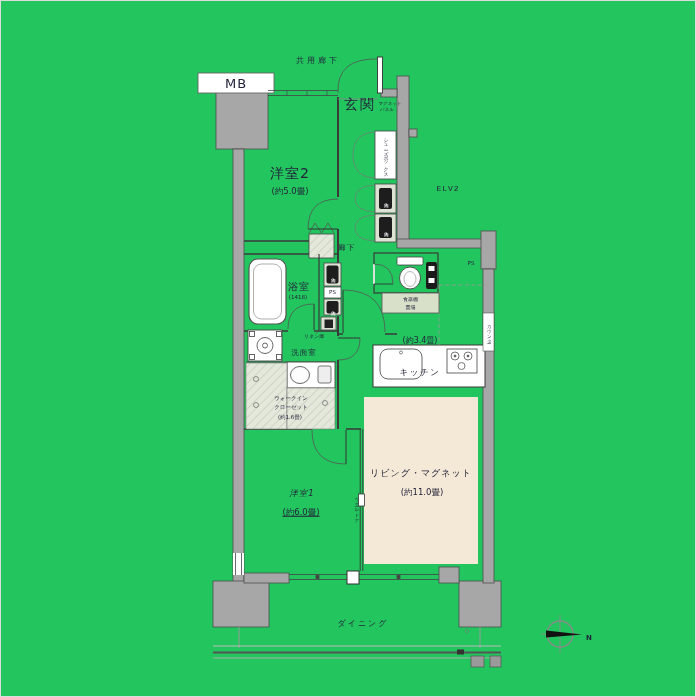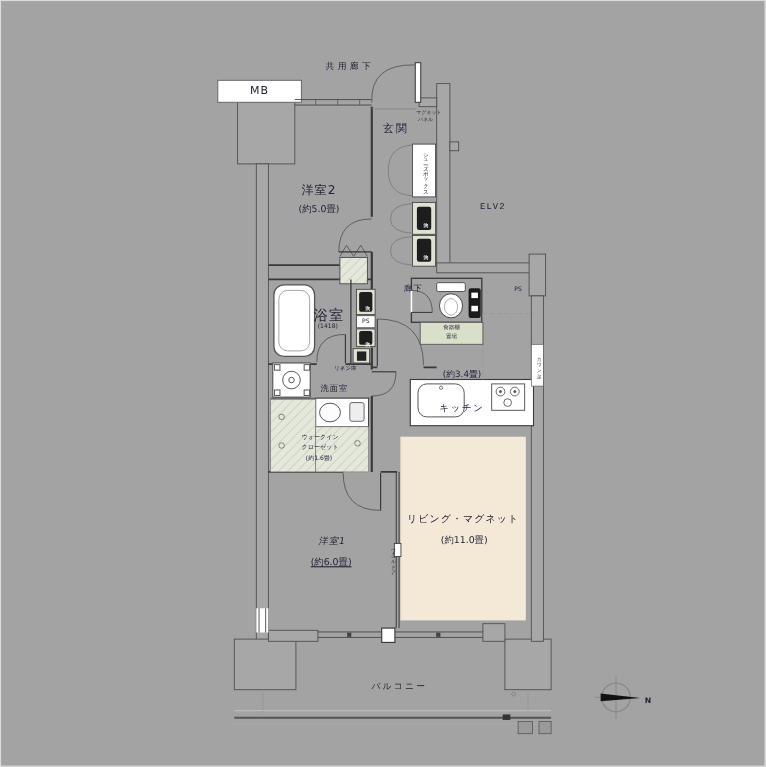--- a/index.html
+++ b/index.html
@@ -1,16 +1,16 @@
 <!DOCTYPE html>
 <html><head>
 <meta charset="utf-8">
 <style>
   html,body{margin:0;padding:0;background:#fff;}
-  .page{position:relative;width:696px;height:697px;background:#a3a3a3;
+  .page{position:relative;width:696px;height:697px;background:#22c55e;
         border:1px solid #dcdcdc;box-sizing:border-box;overflow:hidden;
         font-family:"DejaVu Sans","Liberation Sans",sans-serif;}
   svg.plan{position:absolute;left:0;top:0;}
   .lbl{position:absolute;transform:translate(-50%,-50%);color:#23233a;
        white-space:nowrap;line-height:1;z-index:5;}
   .v{writing-mode:vertical-rl;text-orientation:upright;}
   .w{color:#ffffff;}
   .b{font-weight:bold;}
 </style>
 </head>
@@ -207,48 +207,48 @@
 
   <g>
     <circle cx="559" cy="633" r="13" fill="none" stroke="#8a8a8a" stroke-width="1.3"></circle>
     <line x1="540" y1="633" x2="578" y2="633" stroke="#8a8a8a" stroke-width="0.9"></line>
     <line x1="559" y1="614" x2="559" y2="652" stroke="#8a8a8a" stroke-width="0.9"></line>
     <polygon points="545,629.5 581,633.5 545,636.5" fill="#111"></polygon>
   </g>
 </svg>
 
 <div class="lbl" style="left:317px;top:60px;font-size:8px;letter-spacing:3px;">共用廊下</div>
-<div class="lbl" style="left:235px;top:82px;font-size:10px;letter-spacing:1px;">MB</div>
-<div class="lbl" style="left:359px;top:117px;font-size:10px;letter-spacing:2px;">玄関</div>
+<div class="lbl" style="left:235px;top:82px;font-size:13px;letter-spacing:1px;">MB</div>
+<div class="lbl" style="left:359px;top:103px;font-size:14px;letter-spacing:2px;">玄関</div>
 <div class="lbl" style="left:389px;top:103px;font-size:4.5px;">マグネット</div>
 <div class="lbl" style="left:386px;top:109px;font-size:4.5px;">パネル</div>
 <div class="lbl v" style="left:384.5px;top:154px;font-size:5px;">シューズボックス</div>
 <div class="lbl v w" style="left:384.5px;top:197.5px;font-size:4.5px;">物入</div>
 <div class="lbl v w" style="left:384.5px;top:226.5px;font-size:4.5px;">物入</div>
 <div class="lbl" style="left:447px;top:188px;font-size:8px;letter-spacing:1px;font-family:Liberation Mono, monospace;">ELV2</div>
-<div class="lbl" style="left:375px;top:247px;font-size:7.5px;letter-spacing:1.5px;margin-top:14px;">廊下</div>
-<div class="lbl" style="left:289px;top:172px;font-size:11px;letter-spacing:1px;">洋室2</div>
+<div class="lbl" style="left:346px;top:247px;font-size:7.5px;letter-spacing:1.5px;">廊下</div>
+<div class="lbl" style="left:289px;top:172px;font-size:14px;letter-spacing:1px;">洋室2</div>
 <div class="lbl" style="left:289px;top:190px;font-size:8.5px;">(約5.0畳)</div>
-<div class="lbl" style="left:298px;top:286px;font-size:13px;letter-spacing:1px;">浴室</div>
+<div class="lbl" style="left:298px;top:286px;font-size:10px;letter-spacing:1px;">浴室</div>
 <div class="lbl" style="left:297px;top:297px;font-size:5.5px;">(1418)</div>
 <div class="lbl v w" style="left:331.5px;top:273px;font-size:4.5px;">物入</div>
 <div class="lbl" style="left:331.5px;top:291.5px;font-size:5.5px;">PS</div>
 <div class="lbl v w" style="left:331.5px;top:306px;font-size:4.5px;">物入</div>
 <div class="lbl" style="left:313px;top:334.5px;font-size:5px;">リネン庫</div>
 <div class="lbl" style="left:303px;top:352px;font-size:7.5px;letter-spacing:1px;">洗面室</div>
 <div class="lbl" style="left:290px;top:398px;font-size:5.5px;">ウォークイン</div>
 <div class="lbl" style="left:290px;top:407px;font-size:5.5px;">クローゼット</div>
 <div class="lbl" style="left:289px;top:416.5px;font-size:5.5px;">(約1.6畳)</div>
 <div class="lbl" style="left:419px;top:323px;font-size:8.5px;letter-spacing:1.5px;margin-top:48px;">キッチン</div>
 <div class="lbl" style="left:419px;top:340px;font-size:8px;text-align:center;">(約3.4畳)</div>
 <div class="lbl" style="left:409.5px;top:298px;font-size:5px;">食器棚</div>
 <div class="lbl" style="left:409.5px;top:305.5px;font-size:5px;">置場</div>
 <div class="lbl v" style="left:487.5px;top:330px;font-size:4.5px;">カウンター</div>
 <div class="lbl" style="left:470px;top:263px;font-size:5.5px;">PS</div>
 <div class="lbl" style="left:420px;top:472px;font-size:9px;letter-spacing:1px;">リビング・マグネット</div>
 <div class="lbl" style="left:421px;top:491px;font-size:8.5px;">(約11.0畳)</div>
 <div class="lbl" style="left:301px;top:492px;font-size:8.5px;letter-spacing:1px;font-style:italic;">洋室1</div>
 <div class="lbl" style="left:300px;top:511px;font-size:8.5px;text-decoration:underline;">(約6.0畳)</div>
 <div class="lbl v" style="left:355px;top:506px;font-size:4.5px;">ウォールドア</div>
-<div class="lbl" style="left:362px;top:623px;font-size:8px;letter-spacing:2px;">バルコニー</div>
+<div class="lbl" style="left:362px;top:623px;font-size:8px;letter-spacing:2px;">ダイニング</div>
 <div class="lbl b" style="left:588px;top:636.5px;font-size:7px;">N</div>
 
 </div>
 
 </body></html>

